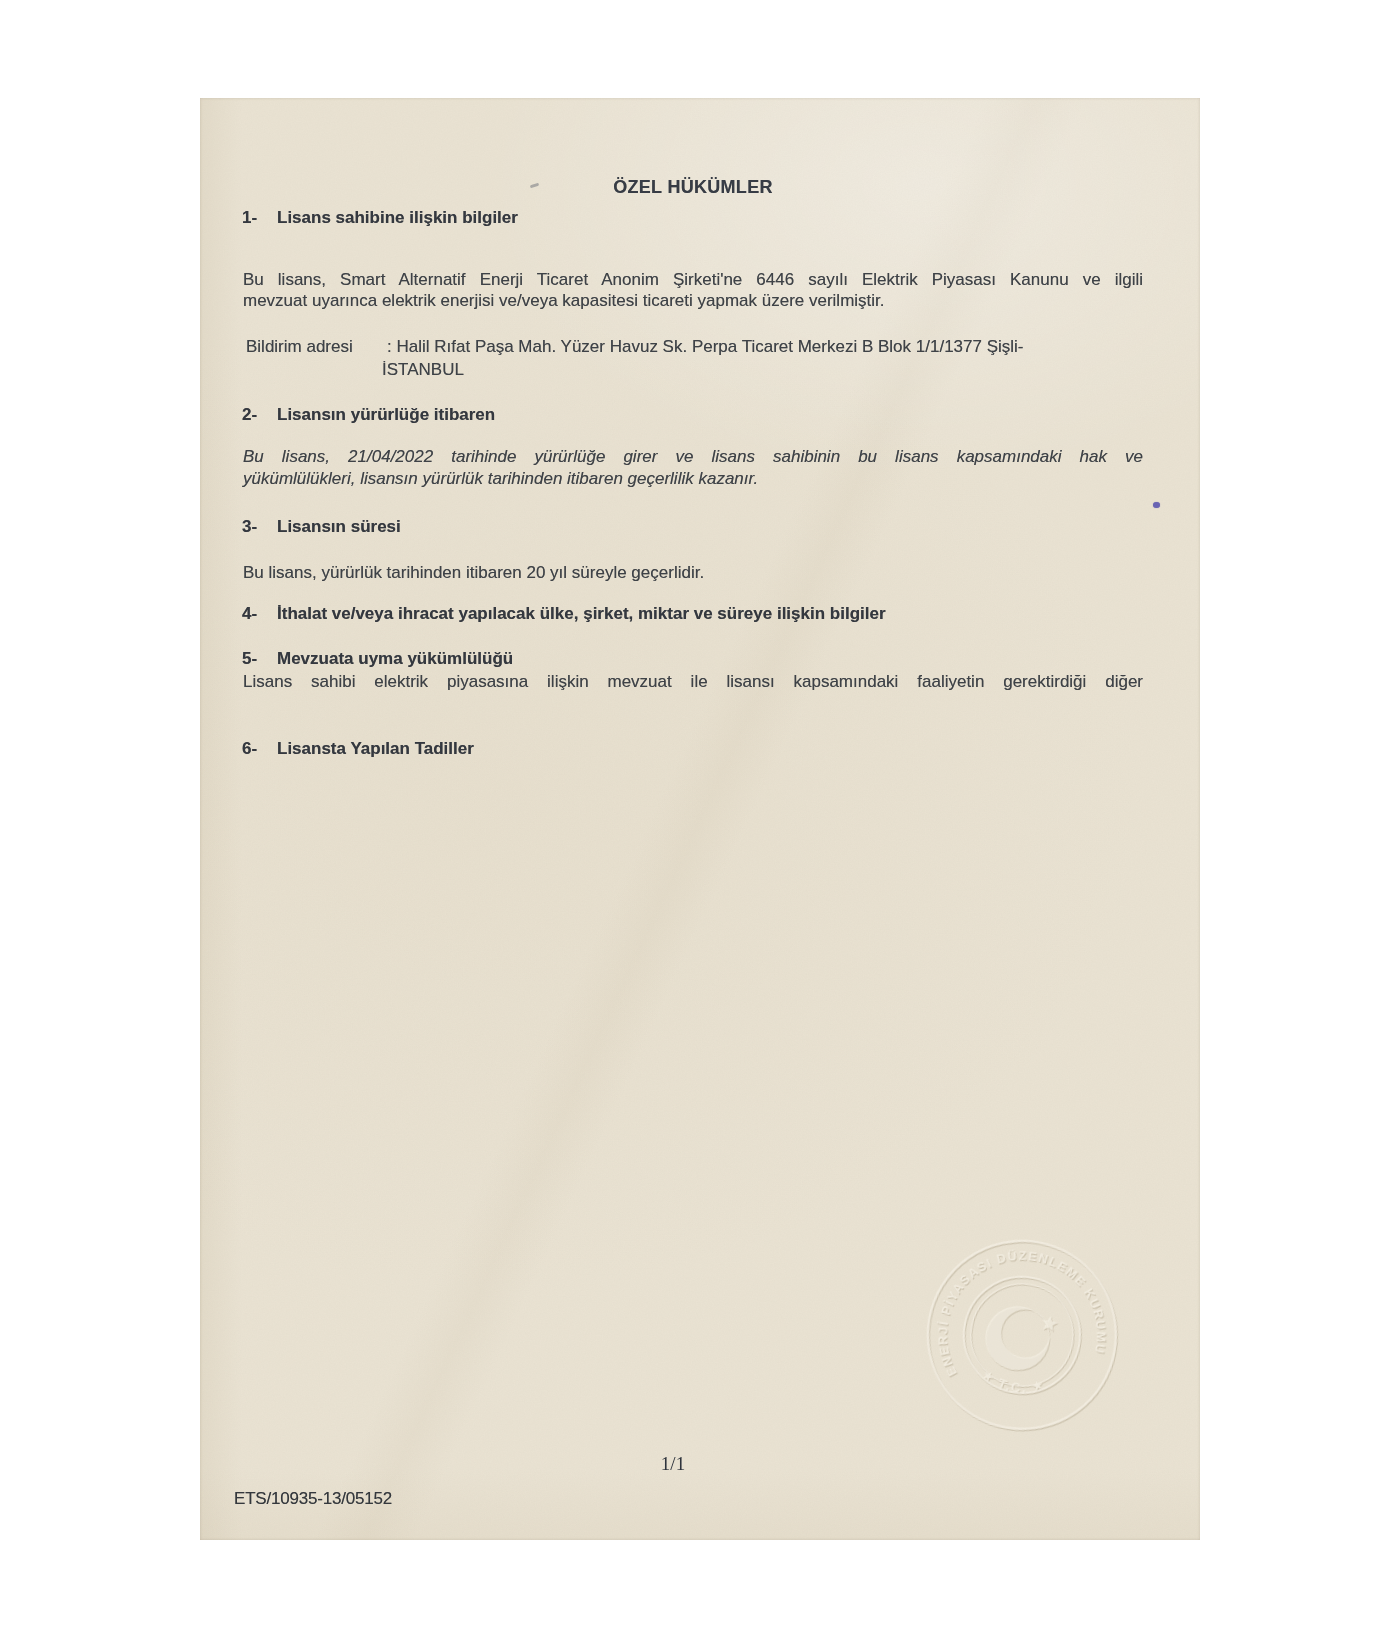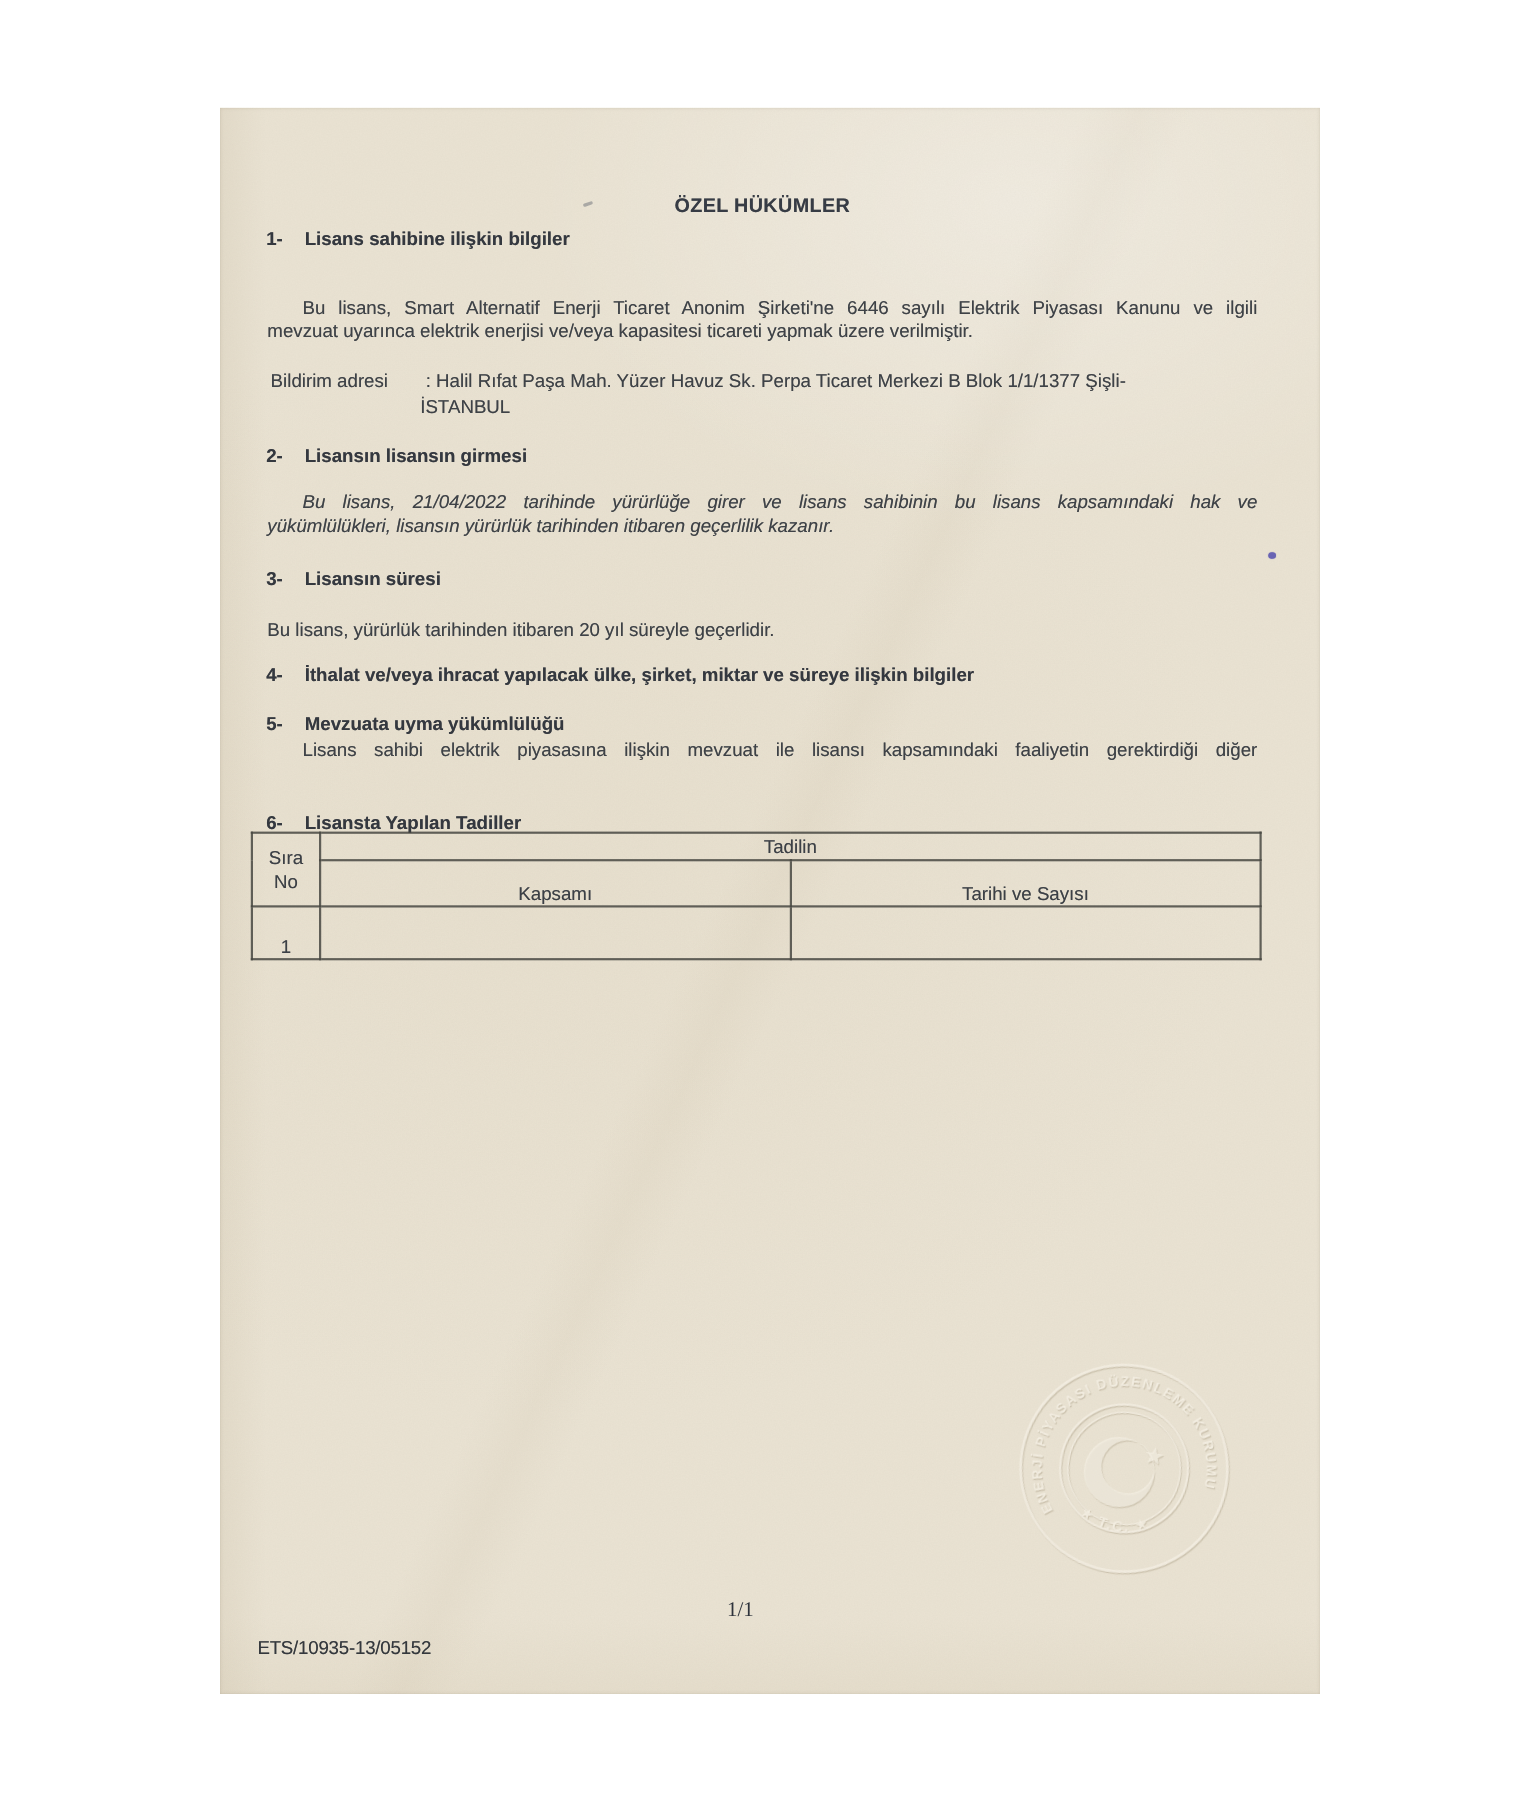--- a/index.html
+++ b/index.html
@@ -22,21 +22,21 @@
     box-shadow: inset 0 0 3px rgba(120,105,80,0.25);
   }
   .grain{position:absolute;left:0;top:0;pointer-events:none;opacity:.5;}
   .content{position:absolute;left:0;top:0;width:1000px;height:1613px;color:#3e4247;}
   .blk{position:absolute;left:43px;width:900px;font-size:17px;line-height:22px;
        text-shadow:0 0 0.5px rgba(62,66,71,0.55);}
   .title{font-weight:bold;text-align:center;font-size:18px;color:#373c45;letter-spacing:.3px;}
   .h{position:absolute;left:42px;width:910px;font-weight:bold;font-size:17px;color:#34383f;
      text-shadow:0 0 0.5px rgba(52,56,63,0.55);}
   .h .num{display:inline-block;width:35px;}
-  .jline{text-align:justify;text-align-last:justify;margin-left:32px;}
+  .jline{text-align:justify;text-align-last:justify;}
   .addr{position:absolute;left:46px;width:900px;font-size:17px;line-height:23px;
         text-shadow:0 0 0.5px rgba(62,66,71,0.55);}
   .albl{display:inline-block;width:141px;}
   .aline2{padding-left:136px;}
   
   .tblwrap{position:absolute;left:28px;top:658px;}
   table.amend{border-collapse:collapse;table-layout:fixed;width:919px;
       font-size:17px;color:#3c4046;text-shadow:0 0 0.5px rgba(60,64,70,0.5);}
   table.amend td{border:2px solid rgba(72,72,66,0.85);padding:0;overflow:hidden;}
   td.c-sira{width:60px;text-align:center;vertical-align:middle;line-height:22px;}
@@ -85,21 +85,21 @@
       <div class="jline">Bu lisans, Smart Alternatif Enerji Ticaret Anonim Şirketi'ne 6446 sayılı Elektrik Piyasası Kanunu ve ilgili</div>
       <div>mevzuat uyarınca elektrik enerjisi ve/veya kapasitesi ticareti yapmak üzere verilmiştir.</div>
     </div>
 
     <div class="addr" style="top:237px;">
       <div><span class="albl">Bildirim adresi</span><span>:</span>&nbsp;<span>Halil Rıfat Paşa Mah. Yüzer Havuz Sk. Perpa Ticaret Merkezi B Blok 1/1/1377 Şişli-</span></div>
       <div class="aline2">İSTANBUL</div>
     </div>
 
     <div class="h" style="top:307px;">
-      <span class="num">2-</span><span>Lisansın lisansın girmesi</span>
+      <span class="num">2-</span><span>Lisansın yürürlüğe itibaren</span>
     </div>
 
     <div class="blk" style="top:348px;font-style:italic;">
       <div class="jline">Bu lisans, 21/04/2022 tarihinde yürürlüğe girer ve lisans sahibinin bu lisans kapsamındaki hak ve</div>
       <div>yükümlülükleri, lisansın yürürlük tarihinden itibaren geçerlilik kazanır.</div>
     </div>
 
     <div class="h" style="top:419px;">
       <span class="num">3-</span><span>Lisansın süresi</span>
     </div>
@@ -117,42 +117,20 @@
     </div>
 
     <div class="blk" style="top:572px;line-height:23px;">
       <div class="jline">Lisans sahibi elektrik piyasasına ilişkin mevzuat ile lisansı kapsamındaki faaliyetin gerektirdiği diğer</div>
     </div>
 
     <div class="h" style="top:641px;">
       <span class="num">6-</span><span>Lisansta Yapılan Tadiller</span>
     </div>
 
-    <div class="tblwrap">
-      <table class="amend">
-        <tbody>
-            <tr>
-          <td class="c-sira" rowspan="2">
-            <div>Sıra</div>
-            <div>No</div>
-          </td>
-          <td class="c-tadilin" colspan="2">Tadilin</td>
-        </tr>
-        <tr>
-          <td class="c-kapsami">Kapsamı</td>
-          <td class="c-tarihi">Tarihi ve Sayısı</td>
-        </tr>
-        <tr>
-          <td class="r-sira">1</td>
-          <td class="r-empty"></td>
-          <td class="r-empty"></td>
-        </tr>
-      </tbody>
-        </table>
-    </div>
 
     <div class="seal">
       <svg width="204" height="204" viewBox="0 0 204 204">
         <g fill="none" stroke="rgba(255,252,244,0.85)">
           <circle cx="102" cy="102" r="94" stroke-width="2.5"></circle>
           <circle cx="102" cy="102" r="58" stroke-width="2"></circle>
           <circle cx="102" cy="102" r="51" stroke-width="1.2"></circle>
         </g>
         <path fill-rule="evenodd" fill="rgba(255,252,244,0.75)" d="M 66,106 a 32,32 0 1 0 64,0 a 32,32 0 1 0 -64,0 Z
                  M 81,100 a 24,24 0 1 0 48,0 a 24,24 0 1 0 -48,0 Z"></path>

